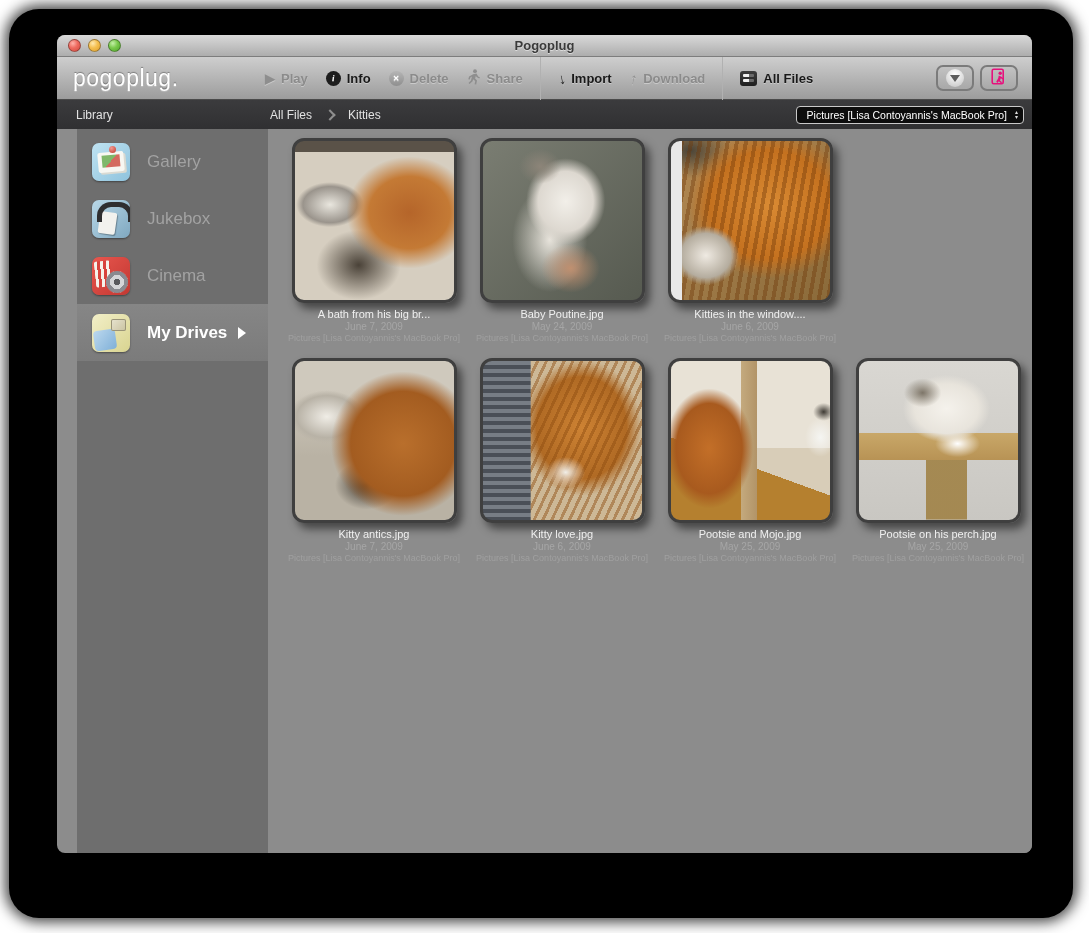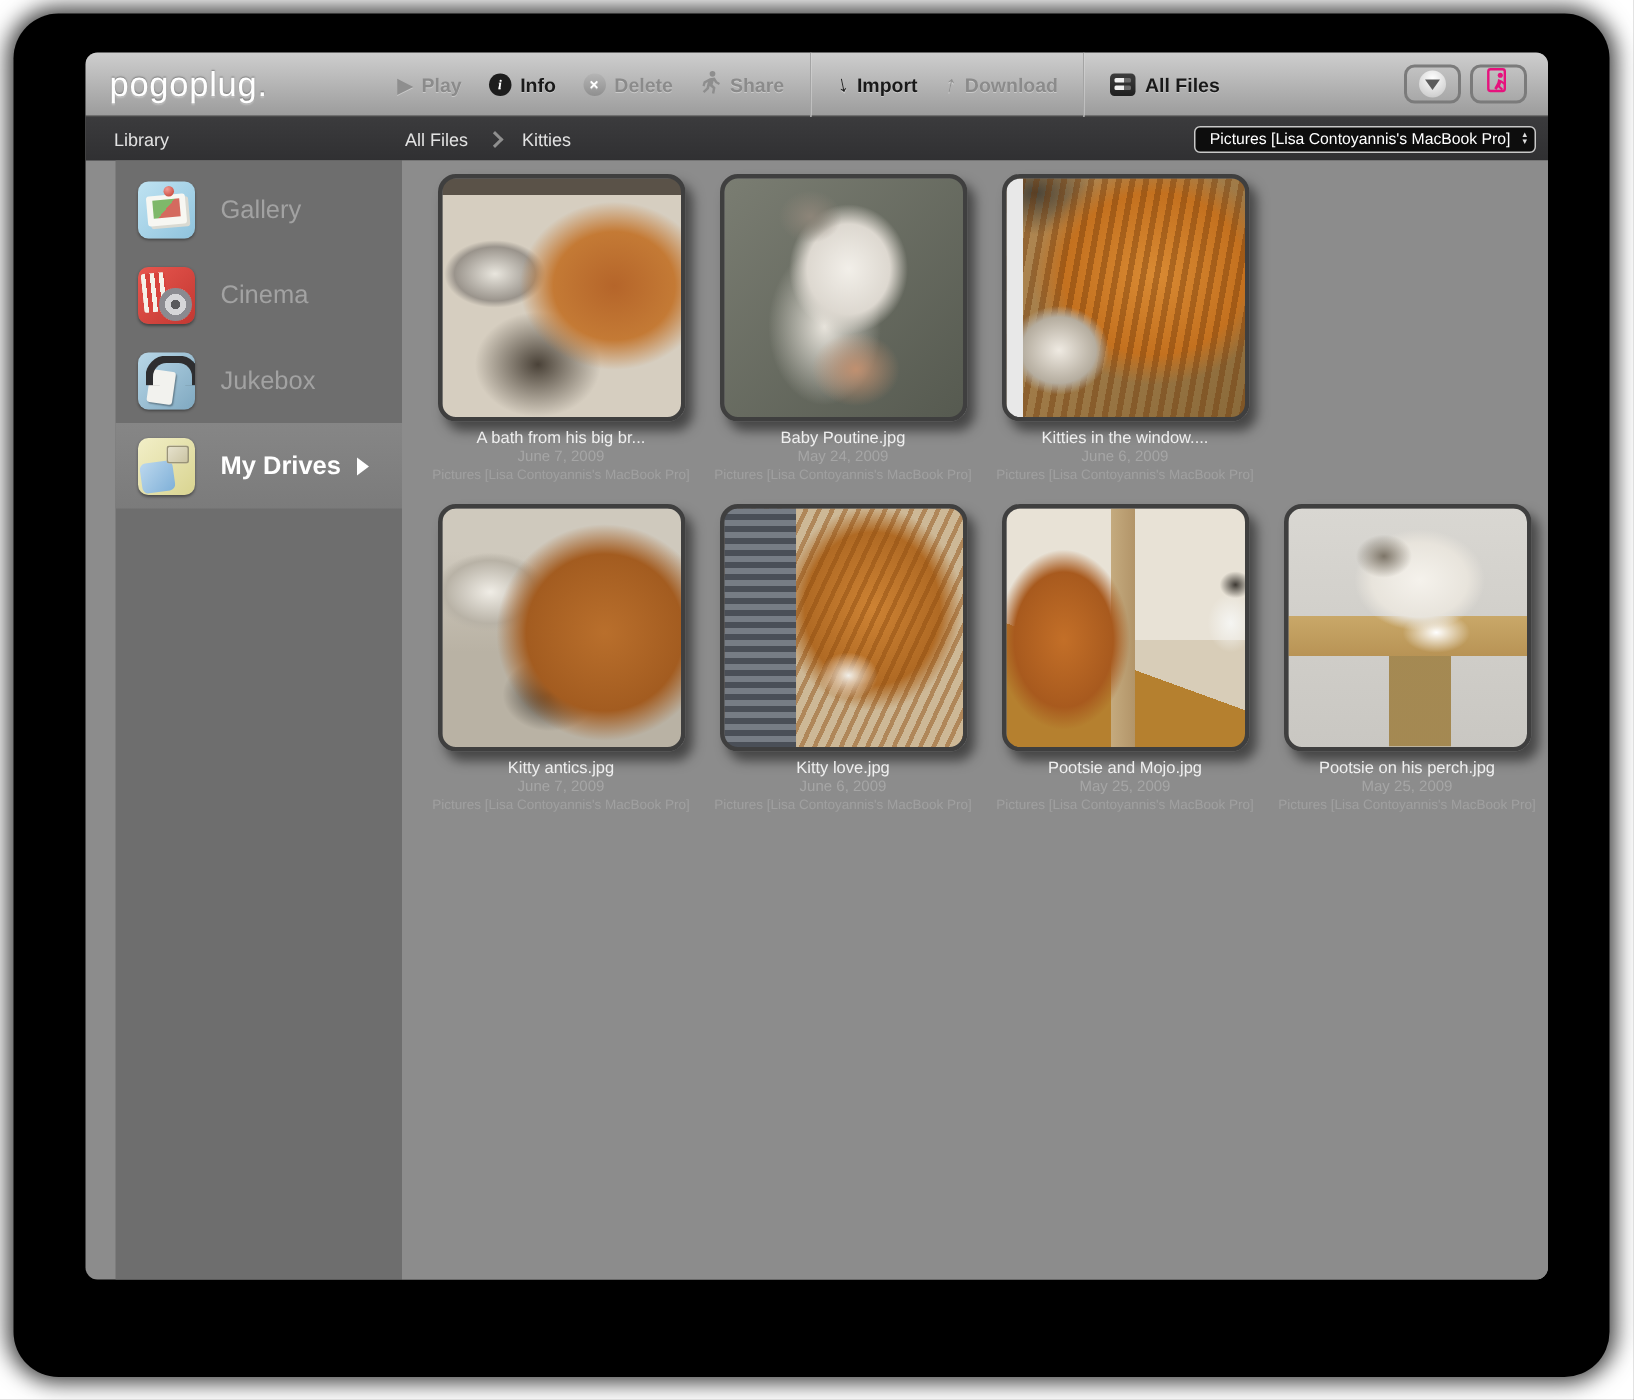--- a/index.html
+++ b/index.html
@@ -209,20 +209,28 @@
       #4a4a4a 0 3px, #f0f0f0 4px, #c8c8c8 60%, #9a9a9a 100%);
     border:1px solid #6e6e6e; }
 </style>
 </head>
 <body>
 
 <div class="shadow-backdrop"></div>
 
 <div class="window">
 
+  <div class="titlebar">
+    <div class="lights">
+      <span class="light red"></span>
+      <span class="light yellow"></span>
+      <span class="light green"></span>
+    </div>
+    <div class="win-title">Pogoplug</div>
+  </div>
 
   <div class="toolbar">
     <div class="logo">pogoplug.</div>
 
     <div class="tb-btn disabled tb-first">
       <span class="ic-play">▶</span>
       <span>Play</span>
     </div>
     <div class="tb-btn enabled">
       <span class="ic-circle ic-info">i</span>
@@ -301,26 +309,26 @@
 
   <div class="content">
     <div class="sidebar">
       <div class="side-item">
         <span class="s-icon icon-gallery">
             <span class="pin"></span>
           </span>
         <span class="s-label">Gallery</span>
       </div>
       <div class="side-item">
+        <span class="s-icon icon-jukebox"></span>
+        <span class="s-label">Jukebox</span>
+      </div>
+      <div class="side-item">
         <span class="s-icon icon-cinema"></span>
         <span class="s-label">Cinema</span>
-      </div>
-      <div class="side-item">
-        <span class="s-icon icon-jukebox"></span>
-        <span class="s-label">Jukebox</span>
       </div>
       <div class="side-item selected">
         <span class="s-icon icon-drives"></span>
         <span class="s-label">My Drives</span>
         <span class="side-arrow"></span>
       </div>
     </div>
 
     <div class="main">
       <div class="grid-row">

